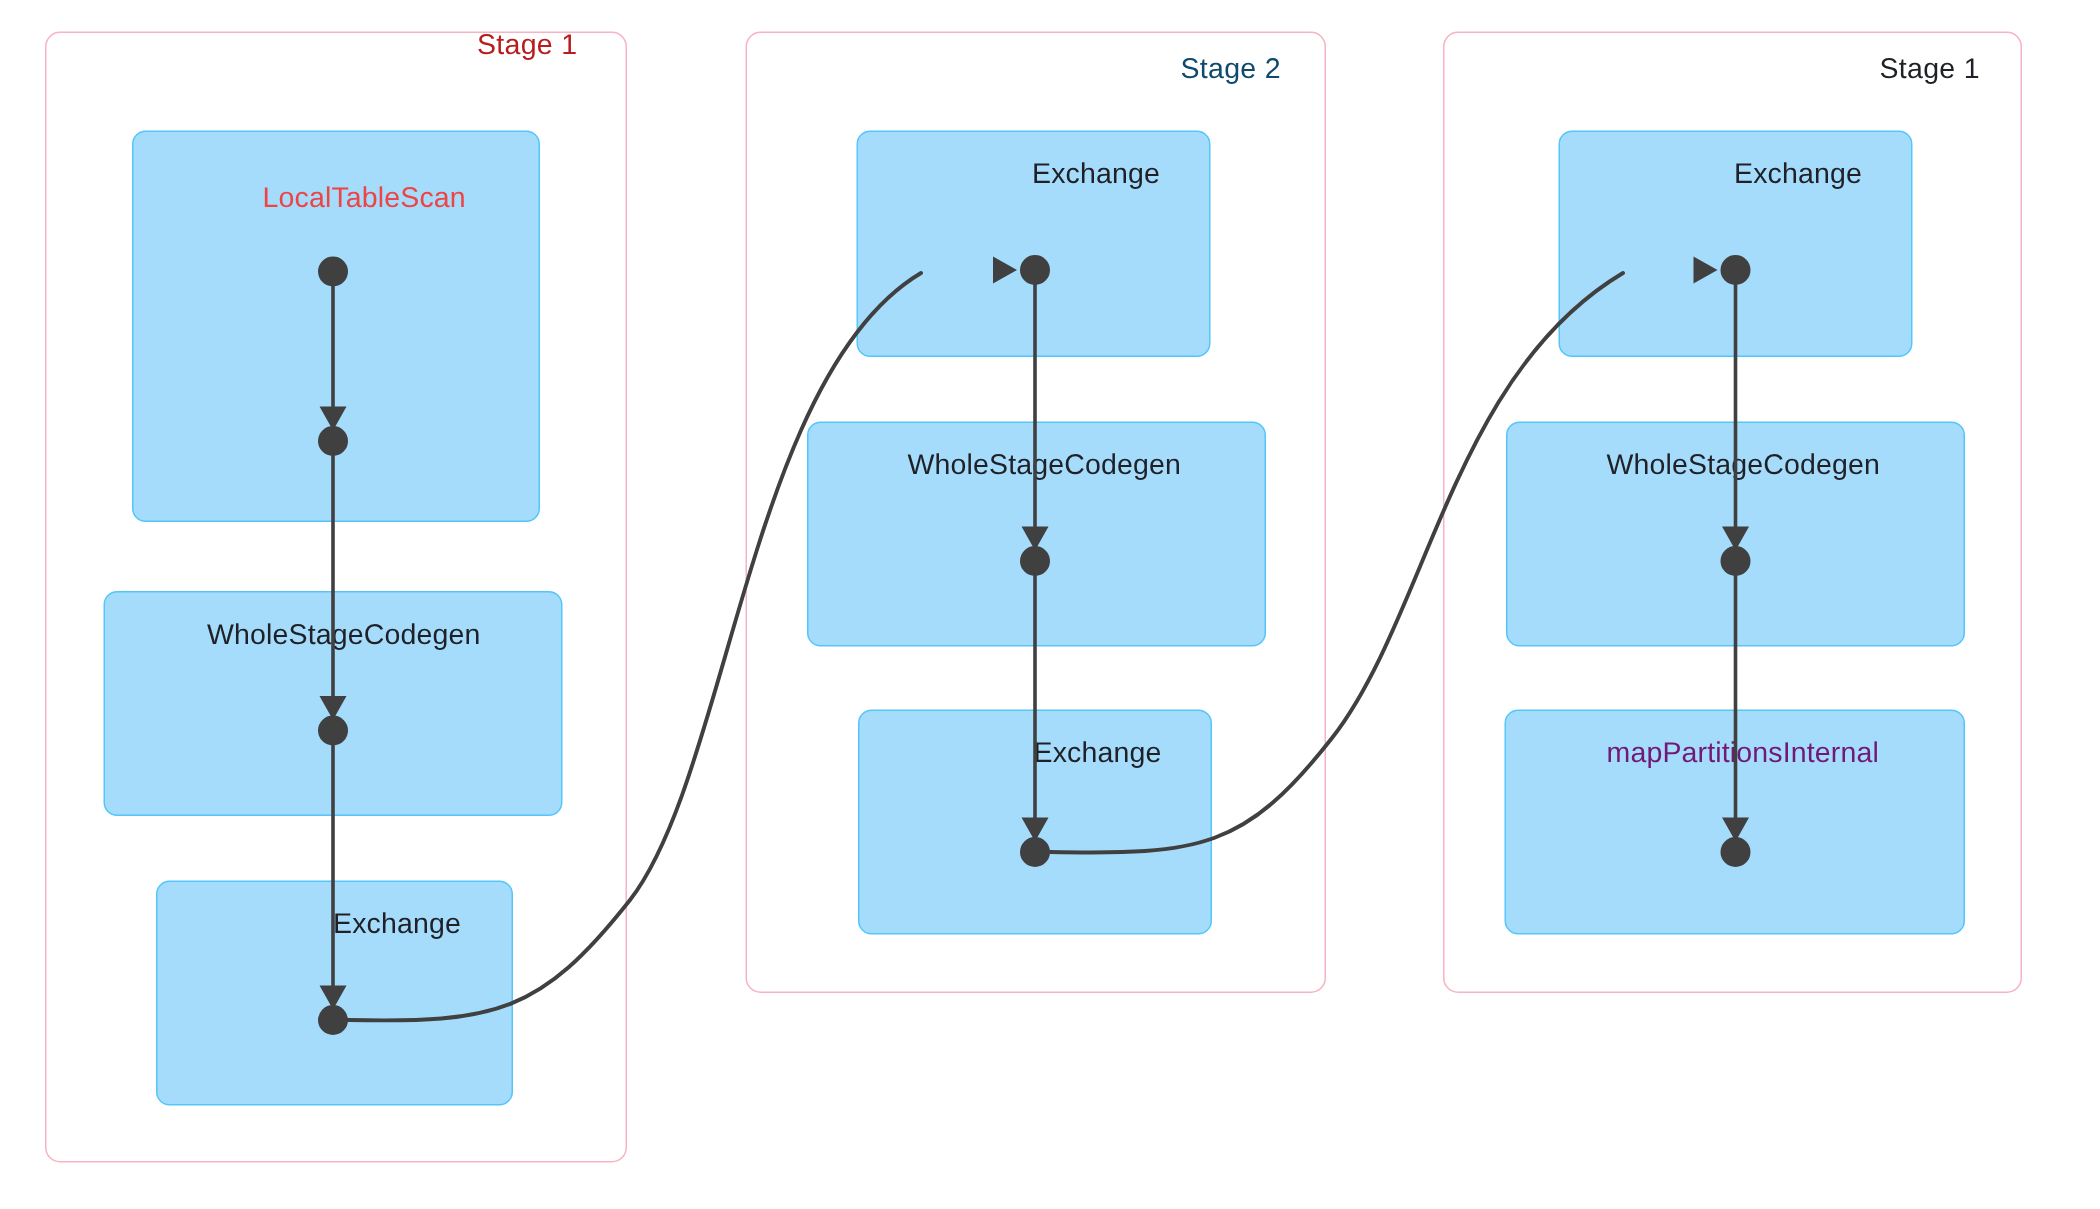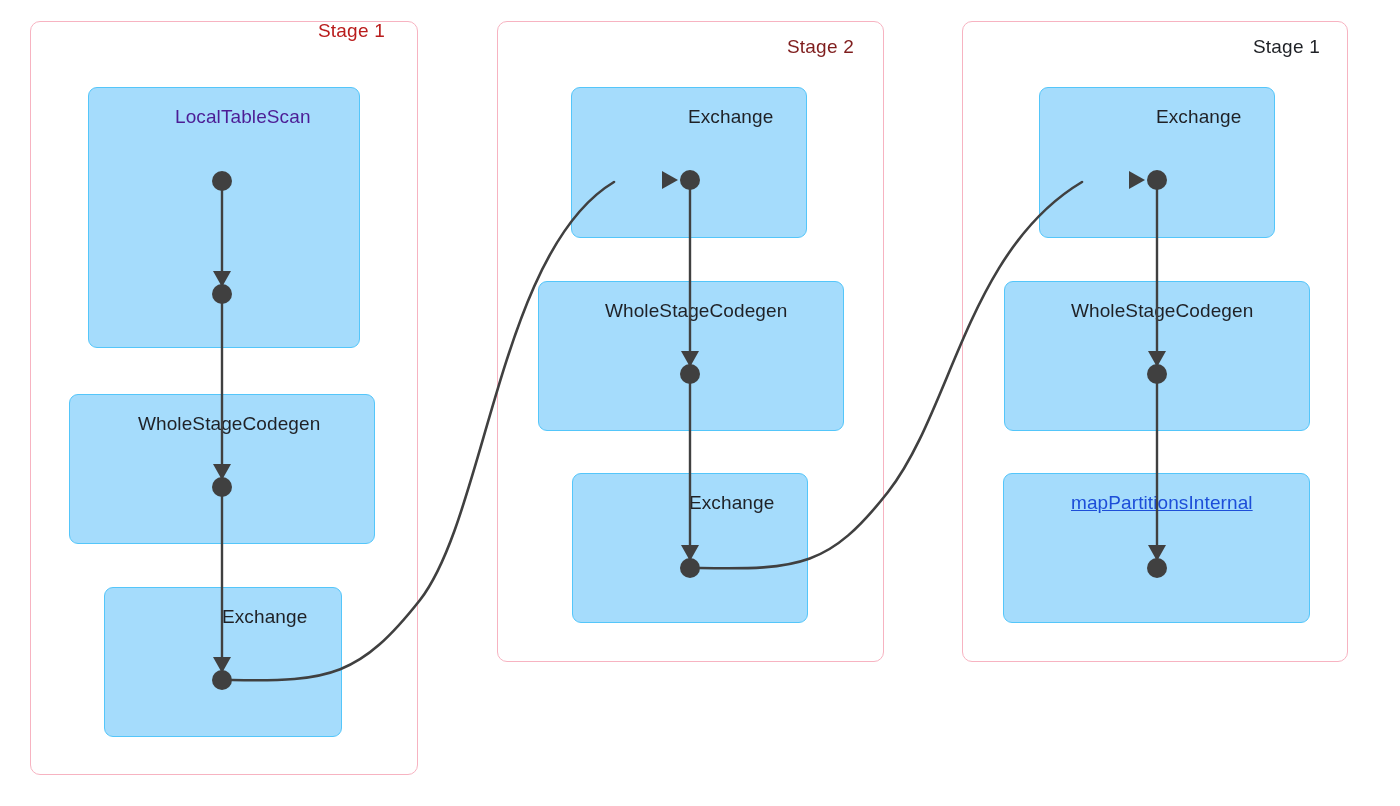--- a/index.html
+++ b/index.html
@@ -13,45 +13,45 @@
 </style>
 </head>
 <body>
 
 <div id="root">
 
   <div class="stage" id="stage-0" style="left: 30px; top: 21px; width: 388px; height: 754px; border-color: rgb(247, 179, 193);"></div>
   <div class="stage-label" id="stagelabel-0" style="left: 318px; top: 20px; color: #b91c1c;">Stage 1</div>
 
   <div class="stage" id="stage-1" style="left: 497px; top: 21px; width: 387px; height: 641px; border-color: rgb(247, 179, 193);"></div>
-  <div class="stage-label" id="stagelabel-1" style="left: 787px; top: 36px; color: #7f1d1d;">Stage 2</div>
+  <div class="stage-label" id="stagelabel-1" style="left: 787px; top: 36px; color: #0c4a6e;">Stage 2</div>
 
   <div class="stage" id="stage-2" style="left: 962px; top: 21px; width: 386px; height: 641px; border-color: rgb(247, 179, 193);"></div>
   <div class="stage-label" id="stagelabel-2" style="left: 1253px; top: 36px; color: rgb(31, 33, 38);">Stage 1</div>
 
   <div class="node" id="n-0-0" style="left: 88px; top: 87px; width: 272px; height: 261px; background: rgb(165, 220, 252); border-color: rgb(84, 198, 250);"></div>
-  <div class="node-label" id="nl-0-0" style="left: 175px; top: 106px; color: #4c1d95;">LocalTableScan</div>
+  <div class="node-label" id="nl-0-0" style="left: 175px; top: 122px; color: #ef4444;">LocalTableScan</div>
   <div class="node" id="n-0-1" style="left: 69px; top: 394px; width: 306px; height: 150px; background: rgb(165, 220, 252); border-color: rgb(84, 198, 250);"></div>
   <div class="node-label" id="nl-0-1" style="left: 138px; top: 413px; color: rgb(31, 33, 38);">WholeStageCodegen</div>
   <div class="node" id="n-0-2" style="left: 104px; top: 587px; width: 238px; height: 150px; background: rgb(165, 220, 252); border-color: rgb(84, 198, 250);"></div>
   <div class="node-label" id="nl-0-2" style="left: 222px; top: 606px; color: rgb(31, 33, 38);">Exchange</div>
 
   <div class="node" id="n-1-0" style="left: 571px; top: 87px; width: 236px; height: 151px; background: rgb(165, 220, 252); border-color: rgb(84, 198, 250);"></div>
   <div class="node-label" id="nl-1-0" style="left: 688px; top: 106px; color: rgb(31, 33, 38);">Exchange</div>
   <div class="node" id="n-1-1" style="left: 538px; top: 281px; width: 306px; height: 150px; background: rgb(165, 220, 252); border-color: rgb(84, 198, 250);"></div>
   <div class="node-label" id="nl-1-1" style="left: 605px; top: 300px; color: rgb(31, 33, 38);">WholeStageCodegen</div>
   <div class="node" id="n-1-2" style="left: 572px; top: 473px; width: 236px; height: 150px; background: rgb(165, 220, 252); border-color: rgb(84, 198, 250);"></div>
   <div class="node-label" id="nl-1-2" style="left: 689px; top: 492px; color: rgb(31, 33, 38);">Exchange</div>
 
   <div class="node" id="n-2-0" style="left: 1039px; top: 87px; width: 236px; height: 151px; background: rgb(165, 220, 252); border-color: rgb(84, 198, 250);"></div>
   <div class="node-label" id="nl-2-0" style="left: 1156px; top: 106px; color: rgb(31, 33, 38);">Exchange</div>
   <div class="node" id="n-2-1" style="left: 1004px; top: 281px; width: 306px; height: 150px; background: rgb(165, 220, 252); border-color: rgb(84, 198, 250);"></div>
   <div class="node-label" id="nl-2-1" style="left: 1071px; top: 300px; color: rgb(31, 33, 38);">WholeStageCodegen</div>
   <div class="node" id="n-2-2" style="left: 1003px; top: 473px; width: 307px; height: 150px; background: rgb(165, 220, 252); border-color: rgb(84, 198, 250);"></div>
-  <div class="node-label" id="nl-2-2" style="left: 1071px; top: 492px; color: #1d4ed8; text-decoration: underline;">mapPartitionsInternal</div>
+  <div class="node-label" id="nl-2-2" style="left: 1071px; top: 492px; color: #701a75;">mapPartitionsInternal</div>
 
   <svg id="edges" viewBox="0 0 1400 806" xmlns="http://www.w3.org/2000/svg">
     <g id="edge-paths">
         <path d="M222,181 L222,286" fill="none" stroke="#404040" stroke-width="2.4" stroke-linecap="round"></path>
         <path d="M222,294 L222,479" fill="none" stroke="#404040" stroke-width="2.4" stroke-linecap="round"></path>
         <path d="M222,487 L222,672" fill="none" stroke="#404040" stroke-width="2.4" stroke-linecap="round"></path>
         <path d="M232,680 C330,682 360,676 420,600 C486,515 500,250 614,182" fill="none" stroke="#404040" stroke-width="2.6" stroke-linecap="round"></path>
         <path d="M690,180 L690,366" fill="none" stroke="#404040" stroke-width="2.4" stroke-linecap="round"></path>
         <path d="M690,374 L690,560" fill="none" stroke="#404040" stroke-width="2.4" stroke-linecap="round"></path>
         <path d="M700,568 C800,570 830,566 888,492 C952,410 968,250 1082,182" fill="none" stroke="#404040" stroke-width="2.6" stroke-linecap="round"></path>

